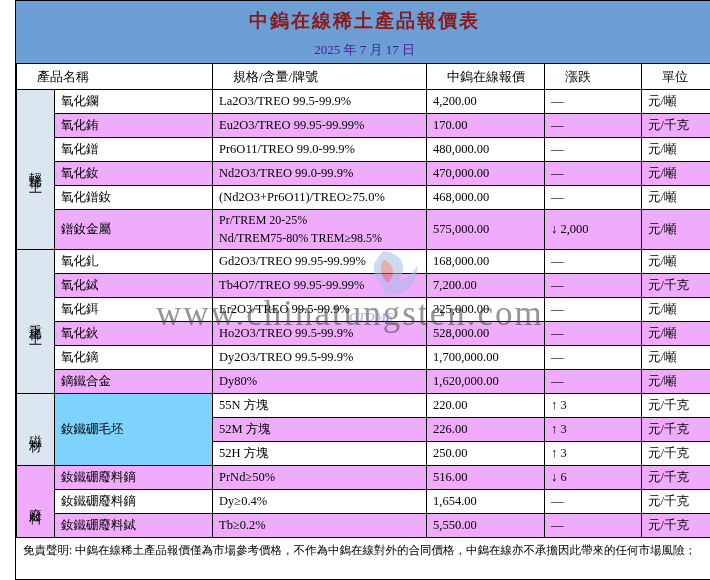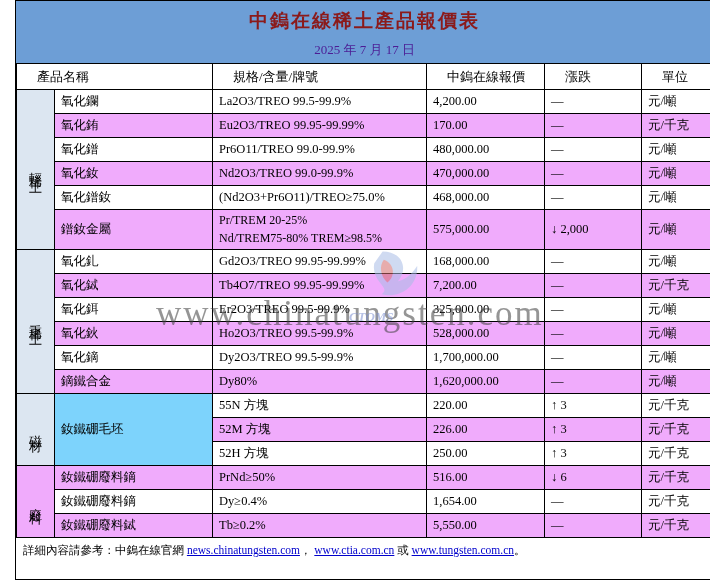--- a/index.html
+++ b/index.html
@@ -204,23 +204,21 @@
         <td>釹鐵硼廢料鋱</td>
         <td>Tb≥0.2%</td>
         <td>5,550.00</td>
         <td>—</td>
         <td>元/千克</td>
       </tr>
     </tbody>
   </table>
 
   <div class="footer">
-    <div>
-      <span>詳細內容請參考：中鎢在線官網 </span><a class="link">news.chinatungsten.com</a><span>， </span><a class="link">www.ctia.com.cn</a><span> 或 </span><a class="link">www.tungsten.com.cn</a><span>。</span>
-    </div>
+    <div>免責聲明: 中鎢在線稀土產品報價僅為市場參考價格，不作為中鎢在線對外的合同價格，中鎢在線亦不承擔因此帶來的任何市場風險；</div>
   </div>
 
   <div class="wmtext">www.chinatungsten.com</div>
 
   <div class="wmlogo">
     <svg width="72" height="62" viewBox="0 0 60 52">
       <path d="M28 2 C44 2 50 16 41 27 C50 25 56 16 57 14 C58 32 42 42 27 38 C36 32 18 28 21 12 Z" fill="#a9bce6"></path>
       <path d="M29 9 C38 12 39 23 32 28 C26 23 25 14 29 9 Z" fill="#d46a6a"></path>
     </svg>
     <div class="omstxt">CTOMS</div>

